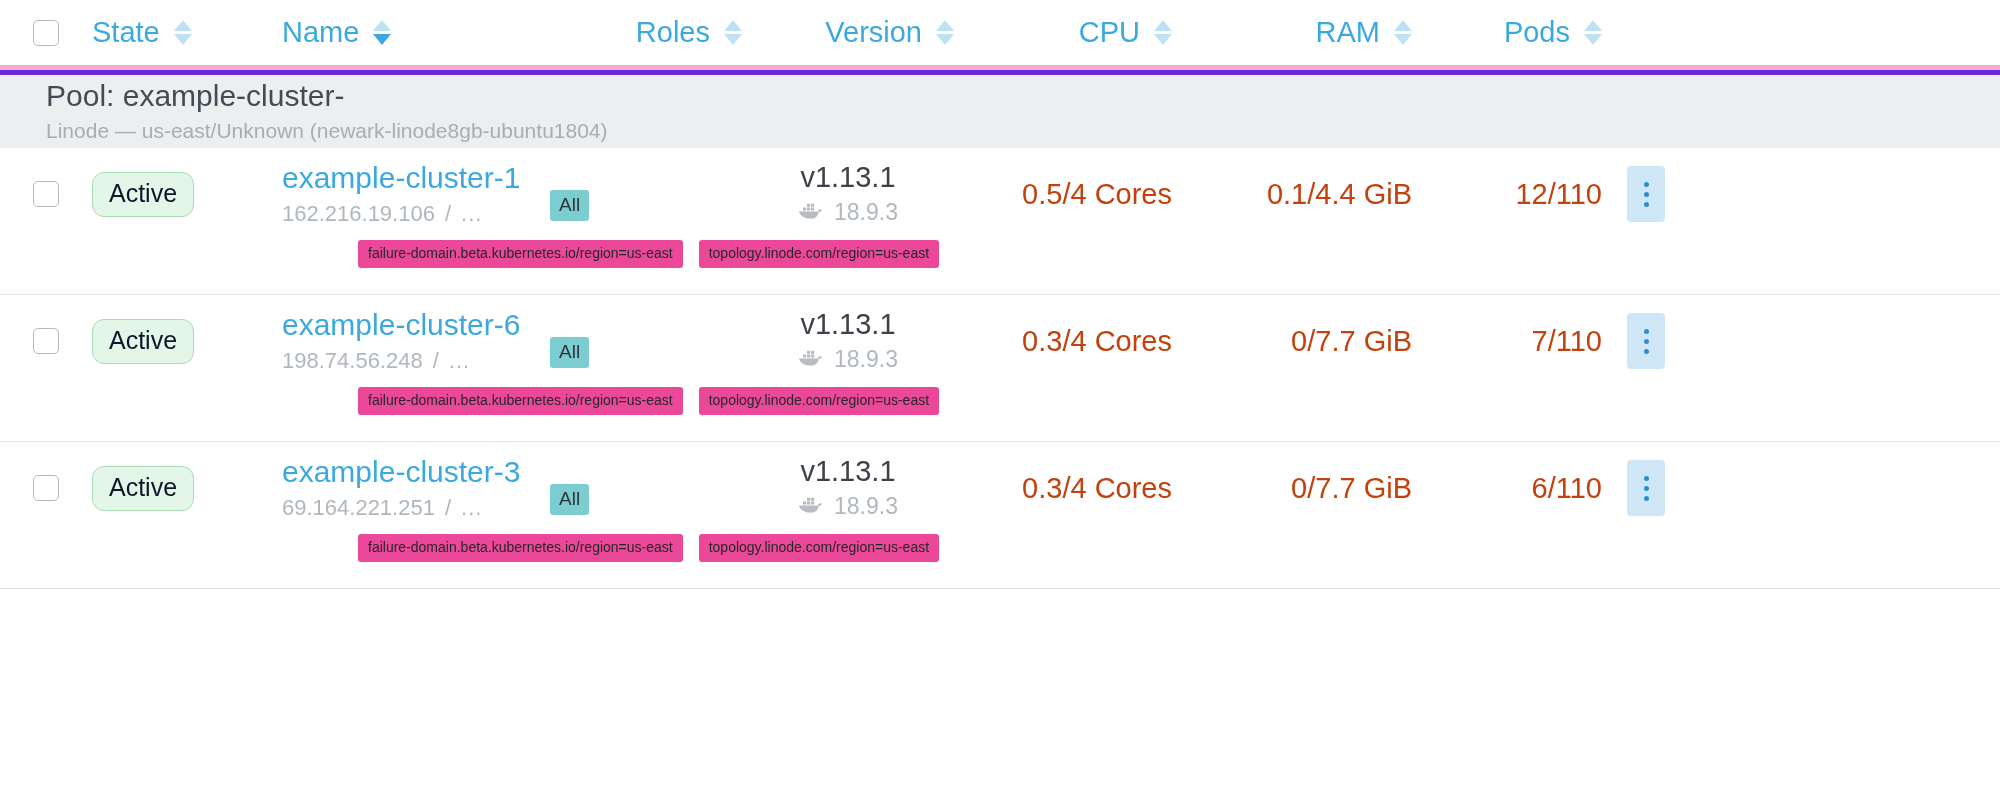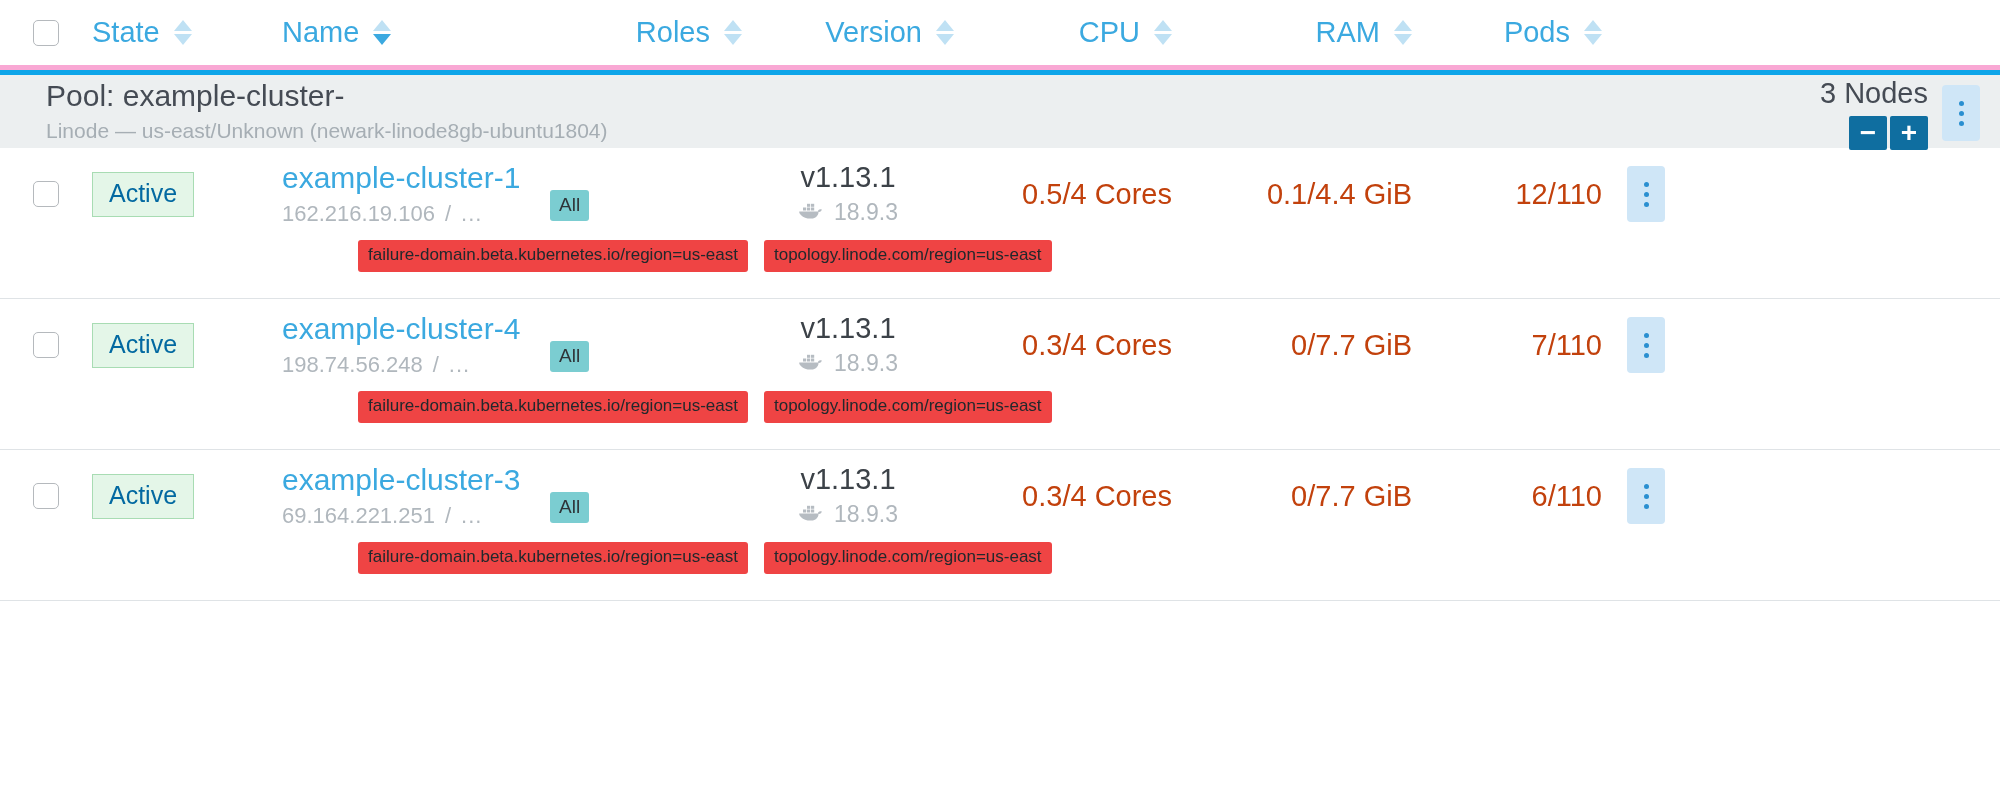--- a/index.html
+++ b/index.html
@@ -61,21 +61,21 @@
     width: 26px; height: 26px;
     border: 1.5px solid #b5b9bd;
     border-radius: 5px;
     background: #fff;
     cursor: pointer;
   }
 
   
   .pool-row {
     background: #eceff0;
-    border-top: 5px solid #0ea5e9;
+    border-top: 5px solid #6d28d9;
     height: 78px;
     display: flex;
     align-items: center;
     position: relative;
     padding-left: 46px;
   }
   .pool-texts { display: flex; flex-direction: column; justify-content: center; }
   .pool-title { font-size: 30px; color: #454b54; line-height: 1.12; }
   .pool-sub   { font-size: 21px; color: #a6aeb4; line-height: 1.3; margin-top: 4px; text-align: center; }
 
@@ -118,24 +118,24 @@
   
   .node-block { border-bottom: 1.5px solid #dfe3e6; }
   .node-block:last-child { border-bottom: 1.5px solid #dfe3e6; }
 
   .trow { display: flex; align-items: center; min-height: 92px; }
 
   .badge {
     display: inline-block;
     border: 1.5px solid #a8dcb3;
     background: #e4f6e8;
-    color: #0369a1;
+    color: #0f172a;
     font-size: 25px;
     padding: 6px 16px 8px;
-    border-radius: 0;
+    border-radius: 12px;
   }
   .name-cell { display: flex; flex-direction: column; justify-content: center; }
   .node-link { color: #3ba9e0; font-size: 30px; line-height: 1.15; cursor: pointer; }
   .node-ip { color: #b0b7bd; font-size: 22px; margin-top: 6px; white-space: nowrap; }
   .node-ip .sep { margin: 0 10px; }
   .node-ip .dots { letter-spacing: 1px; }
 
   .role-chip {
     background: #7bcdd1;
     color: #2e3438;
@@ -151,23 +151,23 @@
   .ver-main { font-size: 29px; color: #3c4248; line-height: 1.1; }
   .ver-sub { display: flex; align-items: center; gap: 10px; margin-top: 6px; color: #b0b7bd; font-size: 23px; }
   .whale { display: inline-block; }
 
   .metric { font-size: 29px; color: #c2410c; text-align: right; white-space: nowrap; }
   .cell-right { display: flex; justify-content: flex-end; align-items: center; }
 
   
   .labels-row { display: flex; gap: 16px; padding: 0 0 26px 358px; }
   .label-chip {
-    background: #ef4444;
+    background: #ec4899;
     color: #22282c;
-    font-size: 17px;
+    font-size: 14px;
     padding: 5px 10px 7px;
     border-radius: 3px;
     white-space: nowrap;
   }
 </style>
 </head>
 <body>
 
 <div class="table">
 
@@ -224,34 +224,20 @@
           <span class="dn"></span>
         </span>
     </div>
     <div class="c-menu"></div>
   </div>
 
   <div class="pool-row">
     <div class="pool-texts">
       <div class="pool-title">Pool: example-cluster-</div>
       <div class="pool-sub">Linode — us-east/Unknown (newark-linode8gb-ubuntu1804)</div>
-    </div>
-    <div class="pool-right">
-      <div class="nodes-block">
-        <div class="nodes-count">3 Nodes</div>
-        <div class="pm-group">
-          <div class="pm-btn">−</div>
-          <div class="pm-btn">+</div>
-        </div>
-      </div>
-      <div class="kebab">
-          <i></i>
-          <i></i>
-          <i></i>
-        </div>
     </div>
   </div>
 
   <div id="rows">
   <div class="node-block">
     <div class="trow">
       <div class="c-check">
         <div class="cbox"></div>
       </div>
       <div class="c-state">
@@ -310,21 +296,21 @@
 
   <div class="node-block">
     <div class="trow">
       <div class="c-check">
         <div class="cbox"></div>
       </div>
       <div class="c-state">
         <span class="badge">Active</span>
       </div>
       <div class="c-name name-cell">
-        <span class="node-link">example-cluster-4</span>
+        <span class="node-link">example-cluster-6</span>
         <span class="node-ip"><span>198.74.56.248</span><span class="sep">/</span><span class="dots">...</span></span>
       </div>
       <div class="c-roles cell">
         <span class="role-chip">All</span>
       </div>
       <div class="c-ver">
         <div class="ver-cell">
           <span class="ver-main">v1.13.1</span>
           <span class="ver-sub">
             <span class="whale">

